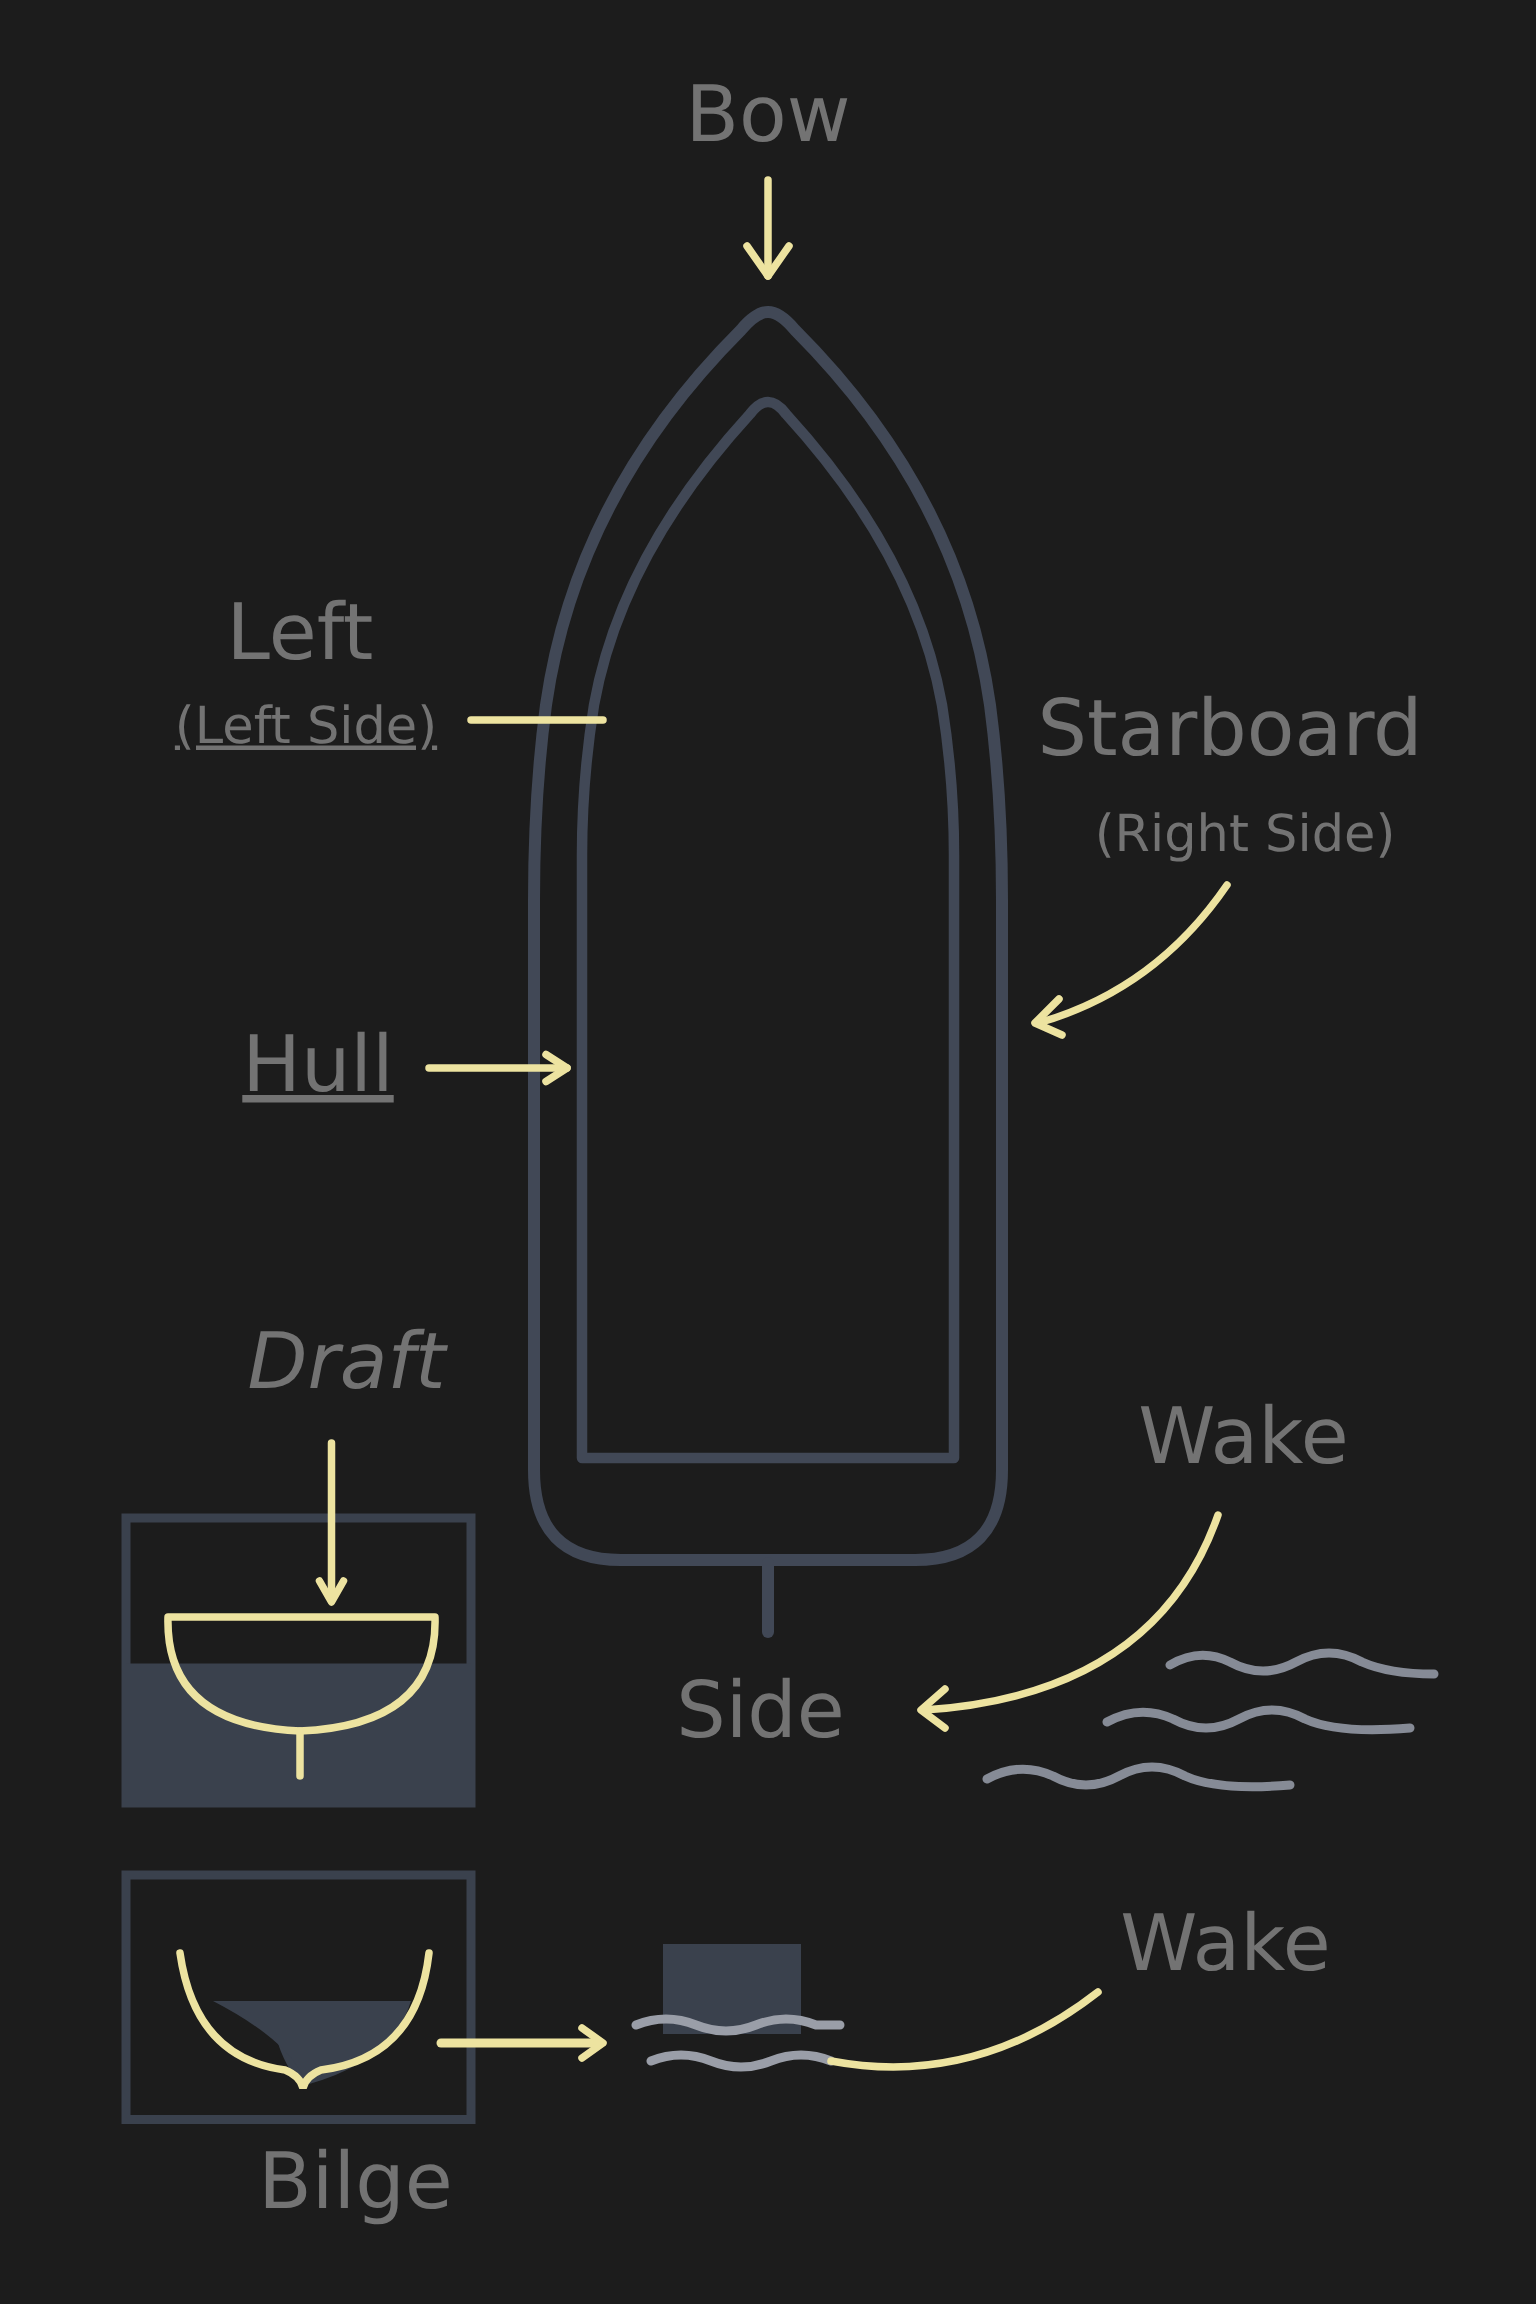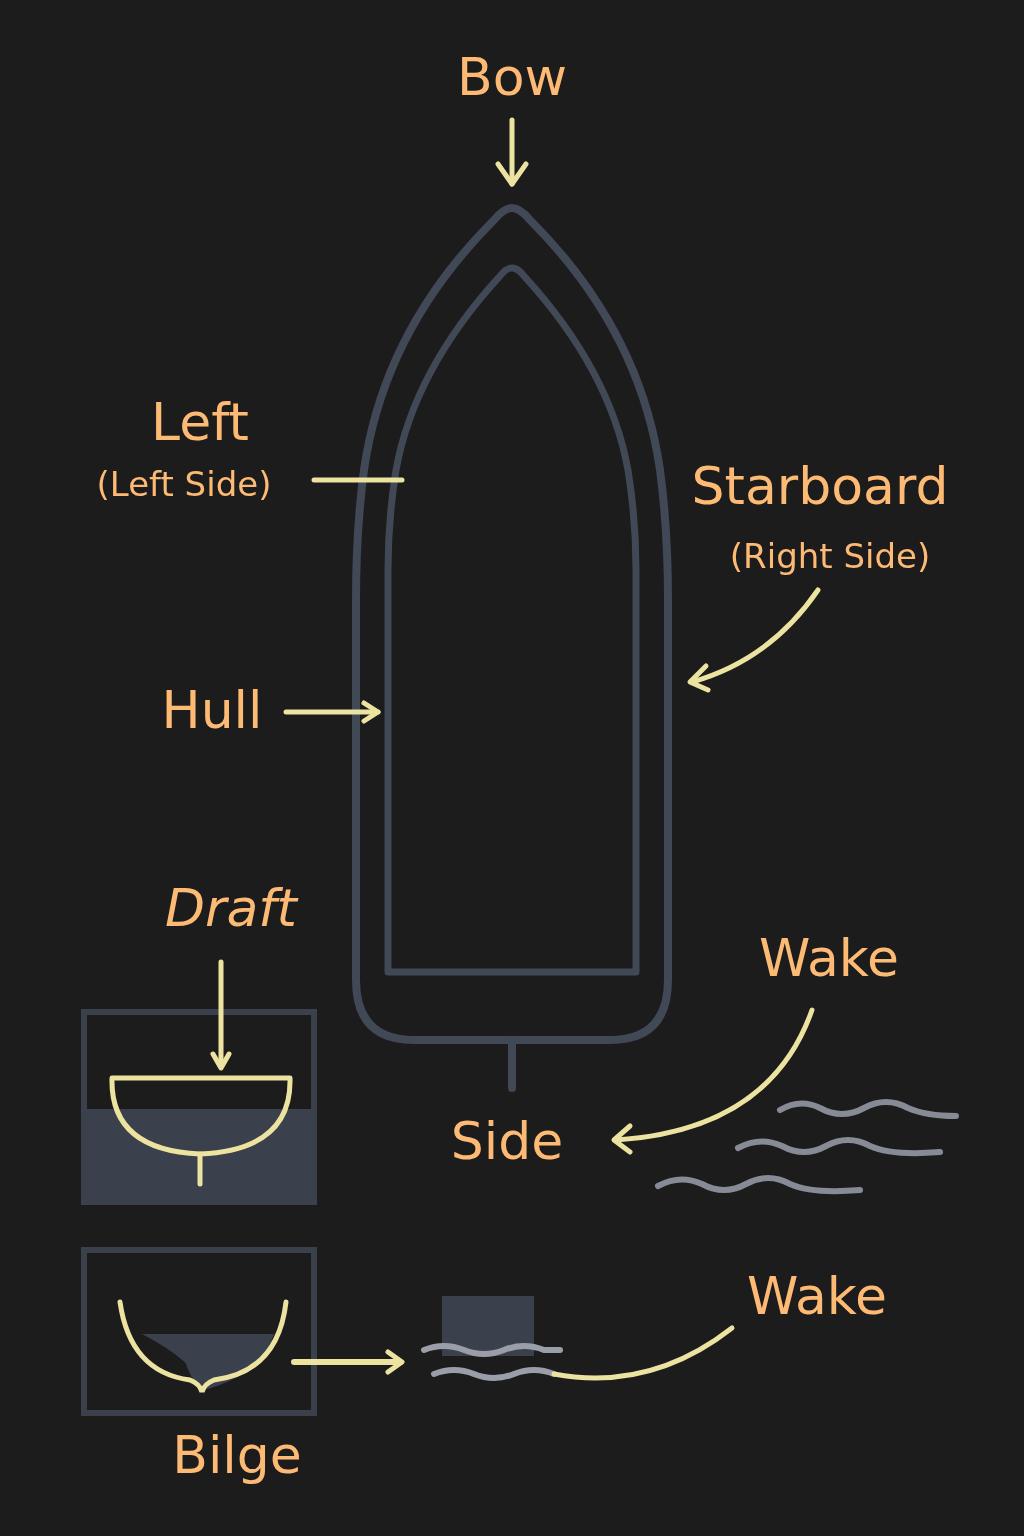--- a/index.html
+++ b/index.html
@@ -6,21 +6,21 @@
   body {
     width: 1024px; height: 1536px;
     background: #1c1c1c;
     position: relative;
     overflow: hidden;
     font-family: "DejaVu Sans", "Liberation Sans", sans-serif;
   }
   svg.diagram { position: absolute; left: 0; top: 0; }
   .label {
     position: absolute;
-    color: #fdba74;
+    color: #737373;
     white-space: nowrap;
     line-height: 1;
     transform: translate(-50%, -50%);
   }
   .big { font-size: 52px; }
   .small { font-size: 34px; }
 </style>
 </head>
 <body>
 
@@ -83,21 +83,21 @@
   <g>
     <rect x="442" y="1296" width="92" height="60" fill="#3a414d"></rect>
     <path d="M424 1350 Q444 1342 464 1350 Q484 1358 504 1350 Q524 1342 544 1350 L560 1350" stroke="#9a9ea8" stroke-width="6" fill="none" stroke-linecap="round"></path>
     <path d="M434 1374 Q454 1366 474 1374 Q494 1382 514 1374 Q534 1366 554 1374" stroke="#9a9ea8" stroke-width="6" fill="none" stroke-linecap="round"></path>
     <path d="M554 1374 Q650 1392 732 1328" stroke="#ede3a0" stroke-width="5" fill="none" stroke-linecap="round"></path>
   </g>
 </svg>
 
 <div class="label big" style="left:512px; top:77px;">Bow</div>
 <div class="label big" style="left:200px; top:422px;">Left</div>
-<div class="label small" style="left:184px; top:484px;">(Left Side)</div>
+<div class="label small" style="left:204px; top:484px;text-decoration:underline;">(Left Side)</div>
 <div class="label big" style="left:820px; top:486px;">Starboard</div>
 <div class="label small" style="left:830px; top:556px;">(Right Side)</div>
-<div class="label big" style="left:212px; top:710px;">Hull</div>
+<div class="label big" style="left:212px; top:710px;text-decoration:underline;">Hull</div>
 <div class="label big" style="left:231px; top:908px;font-style:italic;">Draft</div>
 <div class="label big" style="left:829px; top:958px;">Wake</div>
 <div class="label big" style="left:507px; top:1141px;">Side</div>
 <div class="label big" style="left:817px; top:1296px;">Wake</div>
 <div class="label big" style="left:205px; top:1455px;margin-left:32px;">Bilge</div>
 
 </body></html>

